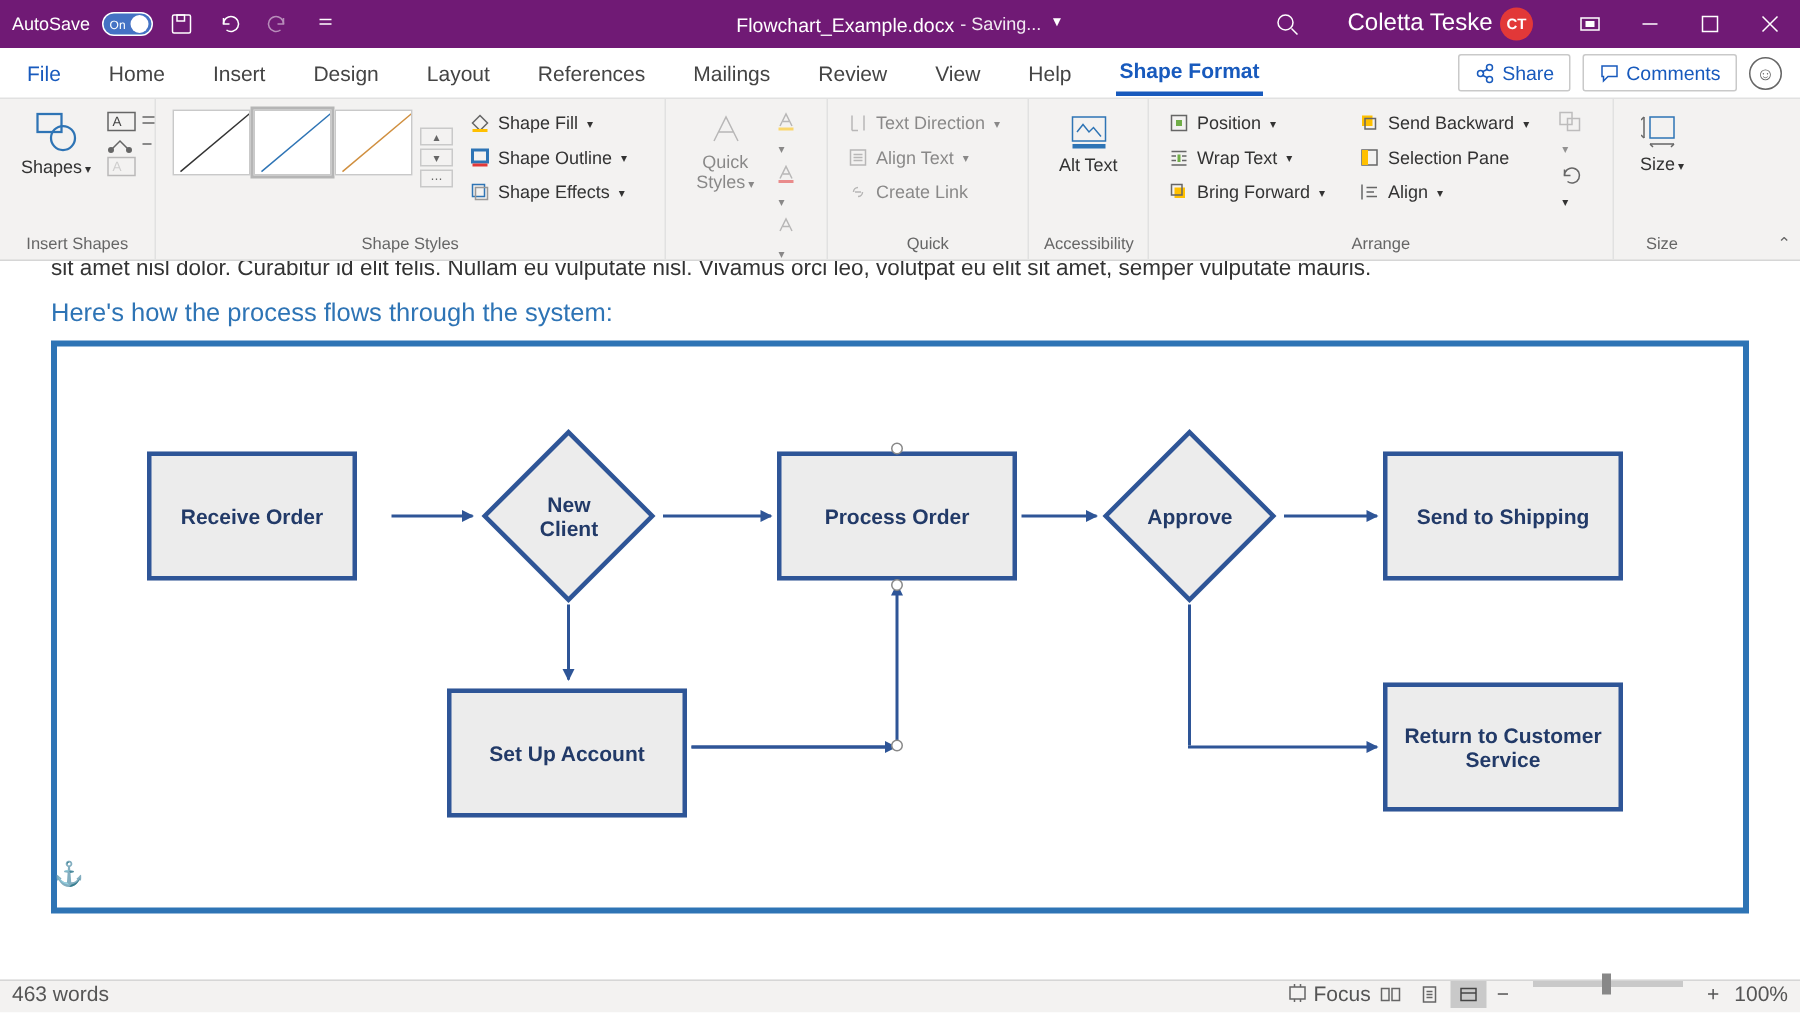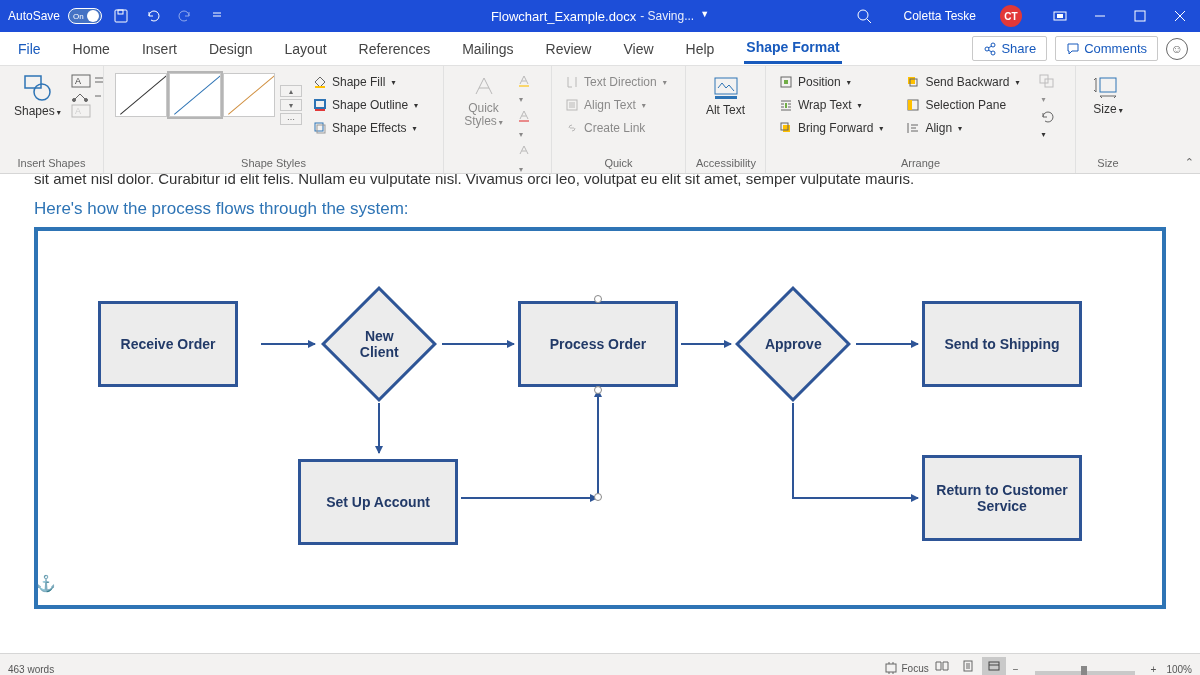--- a/index.html
+++ b/index.html
@@ -1,32 +1,32 @@
 <!DOCTYPE html>
 <html><head>
   <meta charset="utf-8">
   <style>
     * { margin: 0; padding: 0; box-sizing: border-box; font-family: "Segoe UI", Arial, sans-serif; }
     body { width: 1200px; height: 675px; background: #fff; overflow: hidden; position: relative; }
 
     
-    .titlebar { height: 32px; background: #1d4ed8; display: flex; align-items: center; color: #fff; font-size: 12px; }
+    .titlebar { height: 32px; background: #701a75; display: flex; align-items: center; color: #fff; font-size: 12px; }
     .titlebar .left { display: flex; align-items: center; gap: 6px; padding-left: 8px; }
     .autosave-label { font-size: 12px; margin-right: 2px; }
     .autosave-toggle { width: 34px; height: 16px; background: #4472c4; border: 1px solid #fff; border-radius: 16px; position: relative; display: flex; align-items: center; }
     .autosave-toggle .txt { font-size: 8px; margin-left: 4px; }
     .autosave-toggle .knob { width: 12px; height: 12px; border-radius: 50%; background: #fff; position: absolute; right: 2px; }
     .qat-btn { width: 26px; height: 24px; display: flex; align-items: center; justify-content: center; }
     .titlebar svg { stroke: #fff; fill: none; }
     .titlebar .center { position: absolute; left: 50%; transform: translateX(-50%); display: flex; align-items: flex-start; gap: 4px; }
     .doc-title { font-size: 13px; }
     .doc-status { font-size: 12px; opacity: .9; }
     .titlebar .right { margin-left: auto; display: flex; align-items: center; }
     .search { width: 28px; height: 28px; display: flex; align-items: center; justify-content: center; margin-right: 26px; }
-    .user-name { font-size: 12px; margin-right: 24px; }
+    .user-name { font-size: 16px; margin-right: 5px; }
     .avatar { width: 22px; height: 22px; border-radius: 50%; background: #e23838; color: #fff; font-size: 10px; display: flex; align-items: center; justify-content: center; font-weight: 600; margin-right: 18px; }
     .win-btn { width: 40px; height: 32px; display: flex; align-items: center; justify-content: center; }
 
     
     .ribbon-tabs { height: 34px; background: #fff; border-bottom: 1px solid #e1e1e1; display: flex; align-items: center; padding-left: 16px; gap: 28px; font-size: 14px; color: #444; position: relative; }
     .ribbon-tabs .tab { padding: 6px 2px; cursor: default; }
     .ribbon-tabs .tab.active { color: #185abd; font-weight: 600; border-bottom: 3px solid #185abd; padding-bottom: 6px; }
     .ribbon-tabs .file { color: #185abd; }
     .ribbon-right { position: absolute; right: 12px; top: 4px; display: flex; align-items: center; gap: 8px; }
     .share-btn, .comments-btn { border: 1px solid #c9c9c9; background: #fff; font-size: 13px; color: #185abd; padding: 4px 10px; display: flex; align-items: center; gap: 4px; border-radius: 2px; }
@@ -60,21 +60,21 @@
     .diamond .dl { transform: rotate(-45deg); color: #223a68; font-size: 14px; font-weight: 700; text-align: center; white-space: pre-line; }
     .arrow-h { position: absolute; height: 0; border-top: 2px solid #2e5597; }
     .arrow-h::after { content: ""; position: absolute; right: -1px; top: -5px; border-left: 8px solid #2e5597; border-top: 4px solid transparent; border-bottom: 4px solid transparent; }
     .arrow-v { position: absolute; width: 0; border-left: 2px solid #2e5597; }
     .arrow-v.down::after { content: ""; position: absolute; left: -5px; bottom: -1px; border-top: 8px solid #2e5597; border-left: 4px solid transparent; border-right: 4px solid transparent; }
     .arrow-v.up::after { content: ""; position: absolute; left: -5px; top: -1px; border-bottom: 8px solid #2e5597; border-left: 4px solid transparent; border-right: 4px solid transparent; }
     .sel-handle { position: absolute; width: 8px; height: 8px; background: #fff; border: 1px solid #888; border-radius: 50%; }
     .anchor { position: absolute; left: 36px; bottom: 60px; font-size: 16px; color: #4472c4; }
 
     
-    .statusbar { position: absolute; bottom: 0; left: 0; right: 0; height: 22px; background: #f3f2f1; border-top: 1px solid #d6d6d6; display: flex; align-items: flex-end; font-size: 10px; color: #555; padding: 0 8px; }
+    .statusbar { position: absolute; bottom: 0; left: 0; right: 0; height: 22px; background: #f3f2f1; border-top: 1px solid #d6d6d6; display: flex; align-items: flex-start; font-size: 14px; color: #555; padding: 0 8px; }
     .statusbar .sp { margin-left: auto; }
     .view-btn { width: 24px; height: 18px; display: flex; align-items: center; justify-content: center; margin: 0 1px; }
     .view-btn.active { background: #c9c9c9; }
     .zoom-slider { width: 100px; height: 4px; background: #c9c9c9; margin: 0 10px; position: relative; }
     .zoom-slider .thumb-s { width: 6px; height: 14px; background: #888; position: absolute; left: 46px; top: -5px; }
     .zm { padding: 0 6px; }
   </style>
 </head>
 <body>
 

